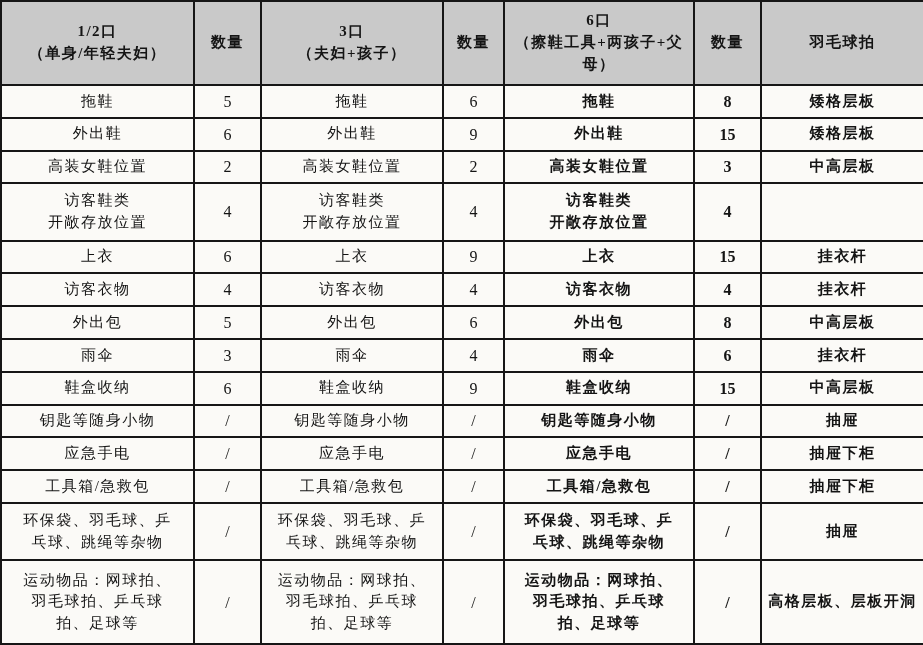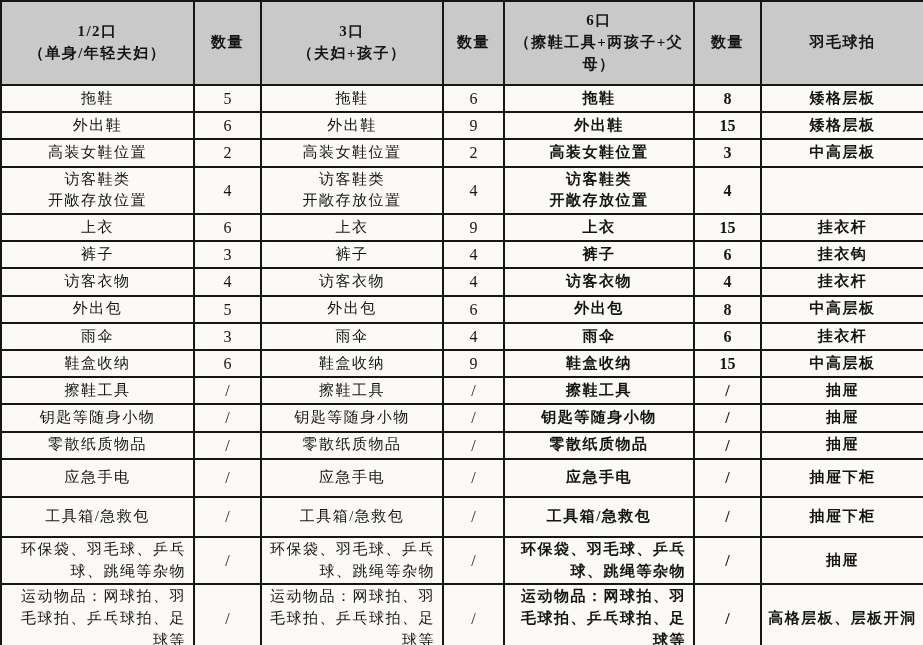--- a/index.html
+++ b/index.html
@@ -37,21 +37,21 @@
     height:80px;
     font-size:15px;
   }
   tbody tr{height:24px;}
   tbody tr:nth-child(4){height:44px;}
   tbody tr:nth-child(14){height:38px;}
   tbody tr:nth-child(15){height:40px;}
   tbody tr:nth-child(16){height:43px;}
   tbody tr:nth-child(17){height:66px;}
   td.bold{font-weight:bold;}
-  td.left{text-align:right;padding:1px 7px;}
+  td.left{text-align:center;padding:1px 15px;}
   td.qty{font-size:16px;letter-spacing:0;}
 </style>
 </head>
 <body>
 
 <table>
   <colgroup>
     <col style="width:193px">
     <col style="width:67px">
     <col style="width:182px">
@@ -117,29 +117,20 @@
       <tr>
         <td>上衣</td>
         <td class="qty">6</td>
         <td>上衣</td>
         <td class="qty">9</td>
         <td class="bold">上衣</td>
         <td class="bold qty">15</td>
         <td class="bold">挂衣杆</td>
       </tr>
       <tr>
-        <td>裤子</td>
-        <td class="qty">3</td>
-        <td>裤子</td>
-        <td class="qty">4</td>
-        <td class="bold">裤子</td>
-        <td class="bold qty">6</td>
-        <td class="bold">挂衣钩</td>
-      </tr>
-      <tr>
         <td>访客衣物</td>
         <td class="qty">4</td>
         <td>访客衣物</td>
         <td class="qty">4</td>
         <td class="bold">访客衣物</td>
         <td class="bold qty">4</td>
         <td class="bold">挂衣杆</td>
       </tr>
       <tr>
         <td>外出包</td>
@@ -162,43 +153,25 @@
       <tr>
         <td>鞋盒收纳</td>
         <td class="qty">6</td>
         <td>鞋盒收纳</td>
         <td class="qty">9</td>
         <td class="bold">鞋盒收纳</td>
         <td class="bold qty">15</td>
         <td class="bold">中高层板</td>
       </tr>
       <tr>
-        <td>擦鞋工具</td>
-        <td class="qty">/</td>
-        <td>擦鞋工具</td>
-        <td class="qty">/</td>
-        <td class="bold">擦鞋工具</td>
-        <td class="bold qty">/</td>
-        <td class="bold">抽屉</td>
-      </tr>
-      <tr>
         <td>钥匙等随身小物</td>
         <td class="qty">/</td>
         <td>钥匙等随身小物</td>
         <td class="qty">/</td>
         <td class="bold">钥匙等随身小物</td>
-        <td class="bold qty">/</td>
-        <td class="bold">抽屉</td>
-      </tr>
-      <tr>
-        <td>零散纸质物品</td>
-        <td class="qty">/</td>
-        <td>零散纸质物品</td>
-        <td class="qty">/</td>
-        <td class="bold">零散纸质物品</td>
         <td class="bold qty">/</td>
         <td class="bold">抽屉</td>
       </tr>
       <tr>
         <td>应急手电</td>
         <td class="qty">/</td>
         <td>应急手电</td>
         <td class="qty">/</td>
         <td class="bold">应急手电</td>
         <td class="bold qty">/</td>

